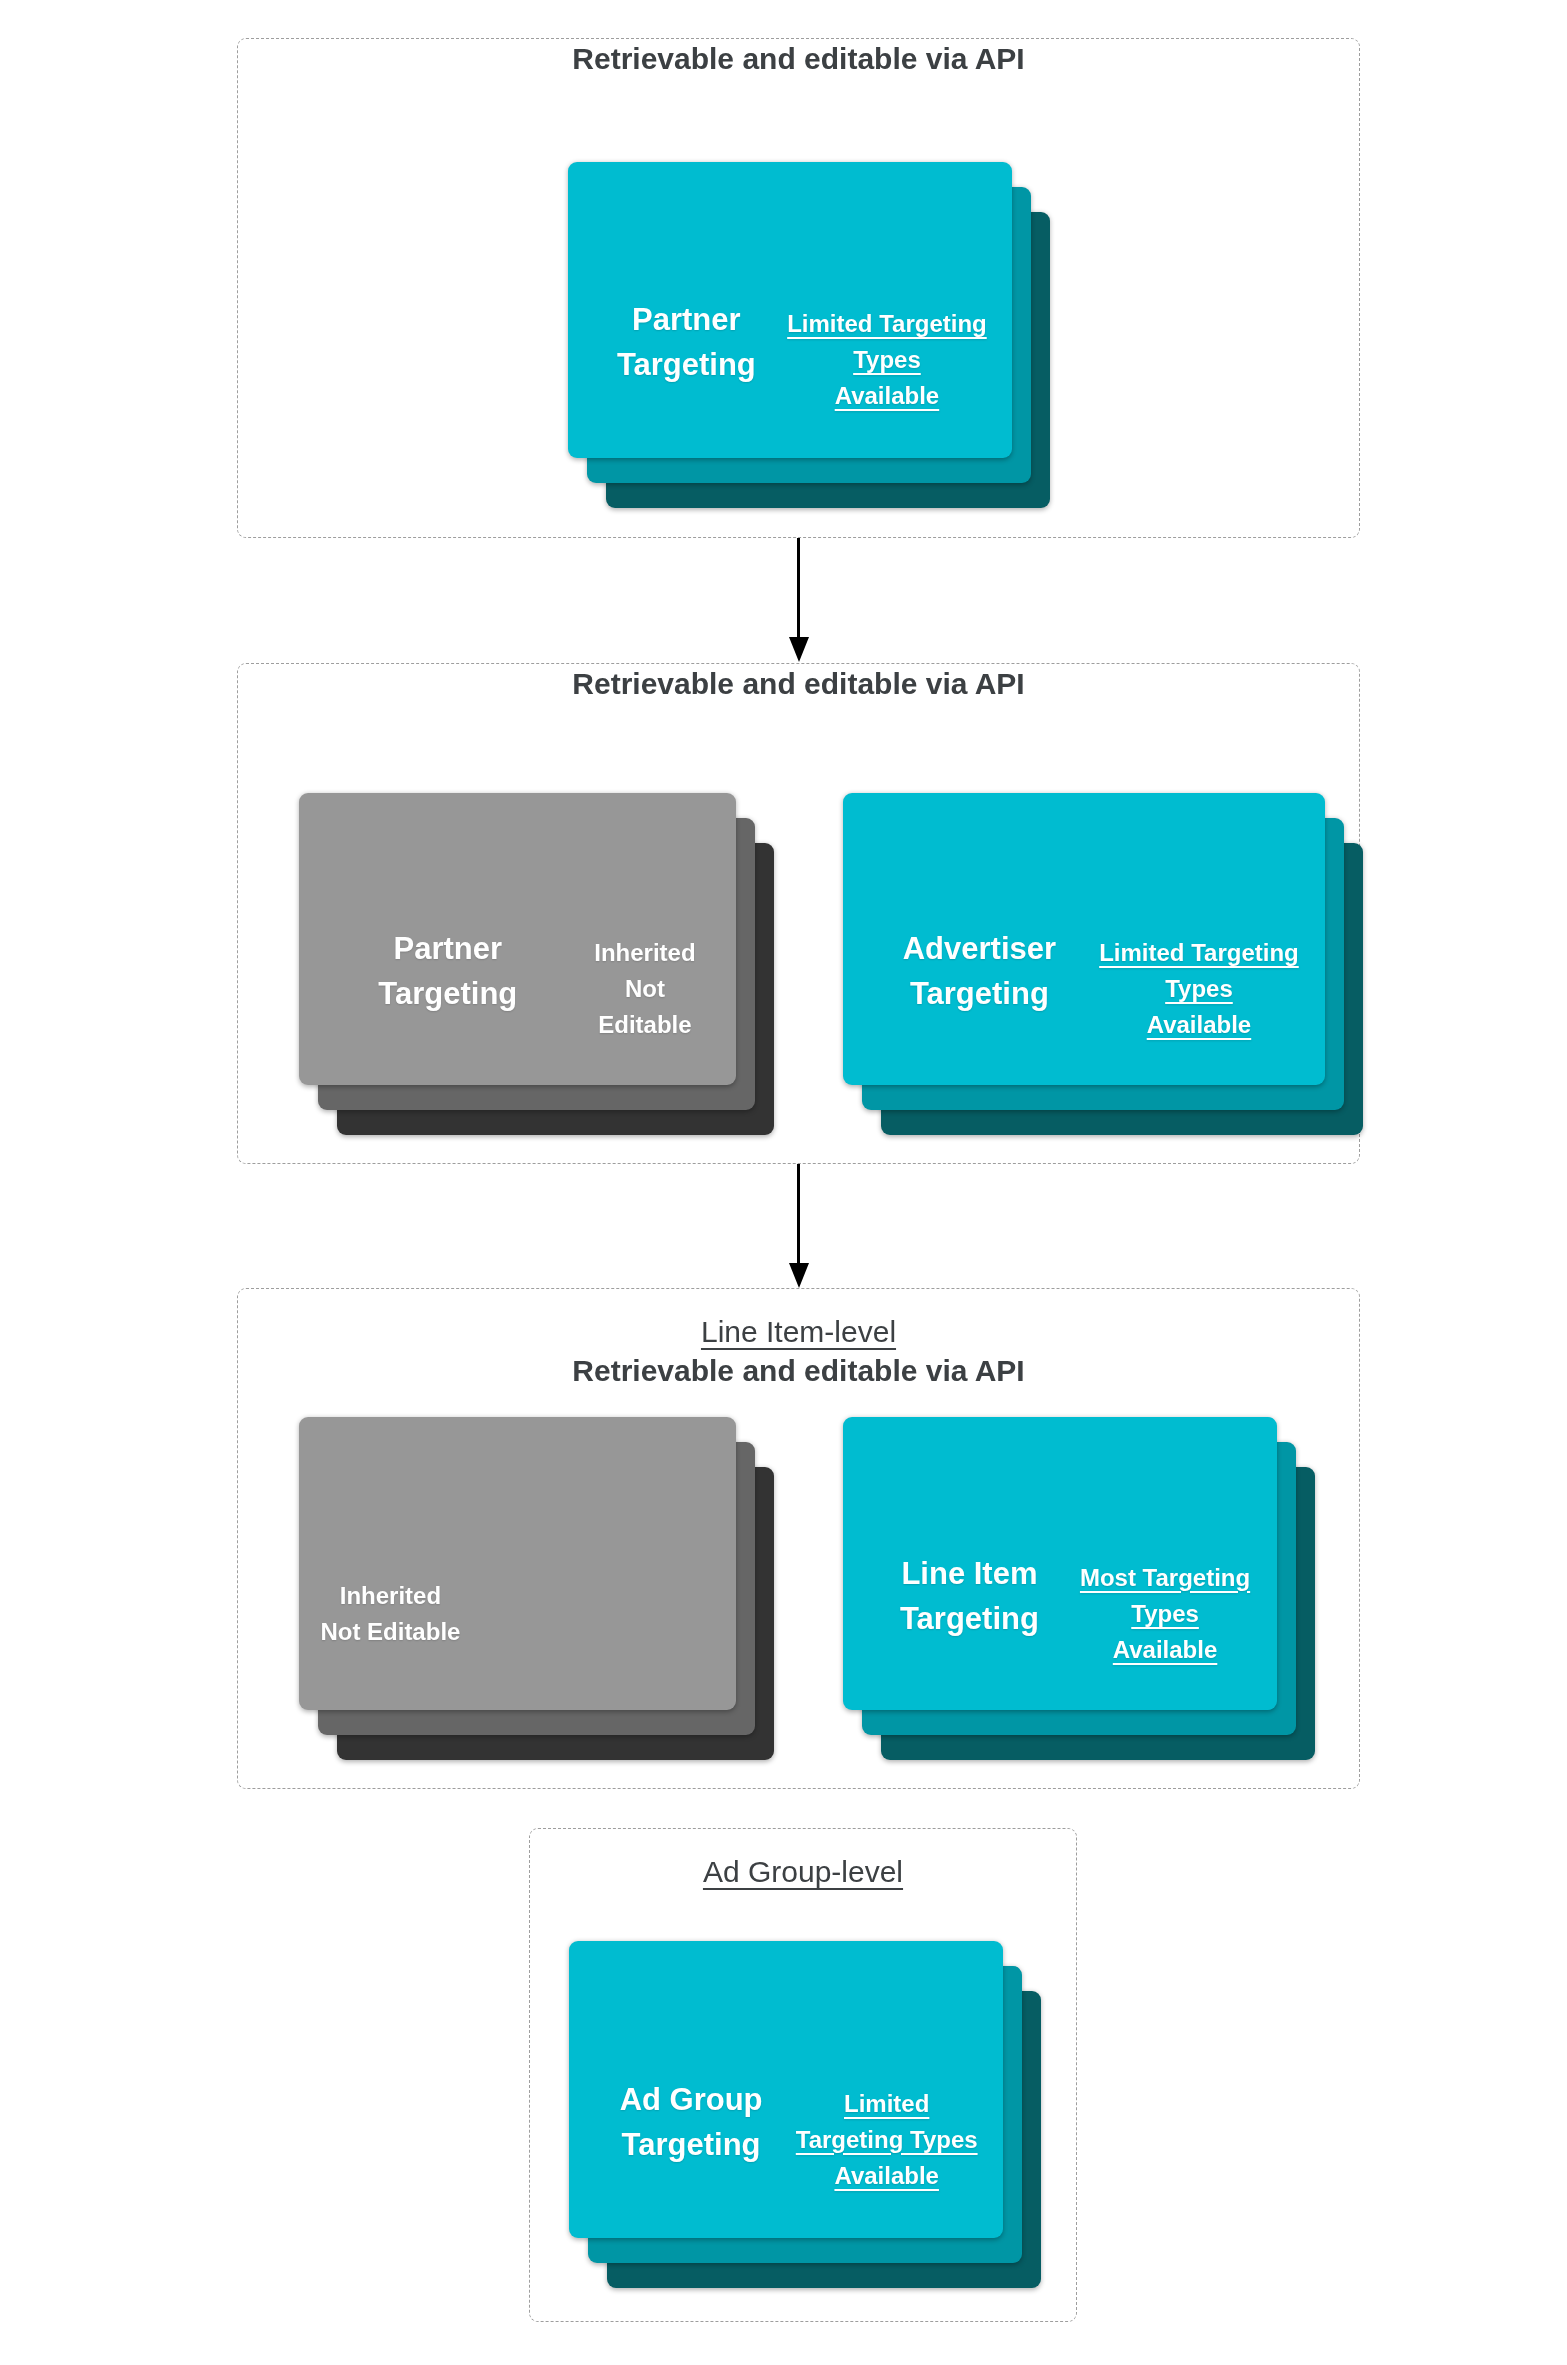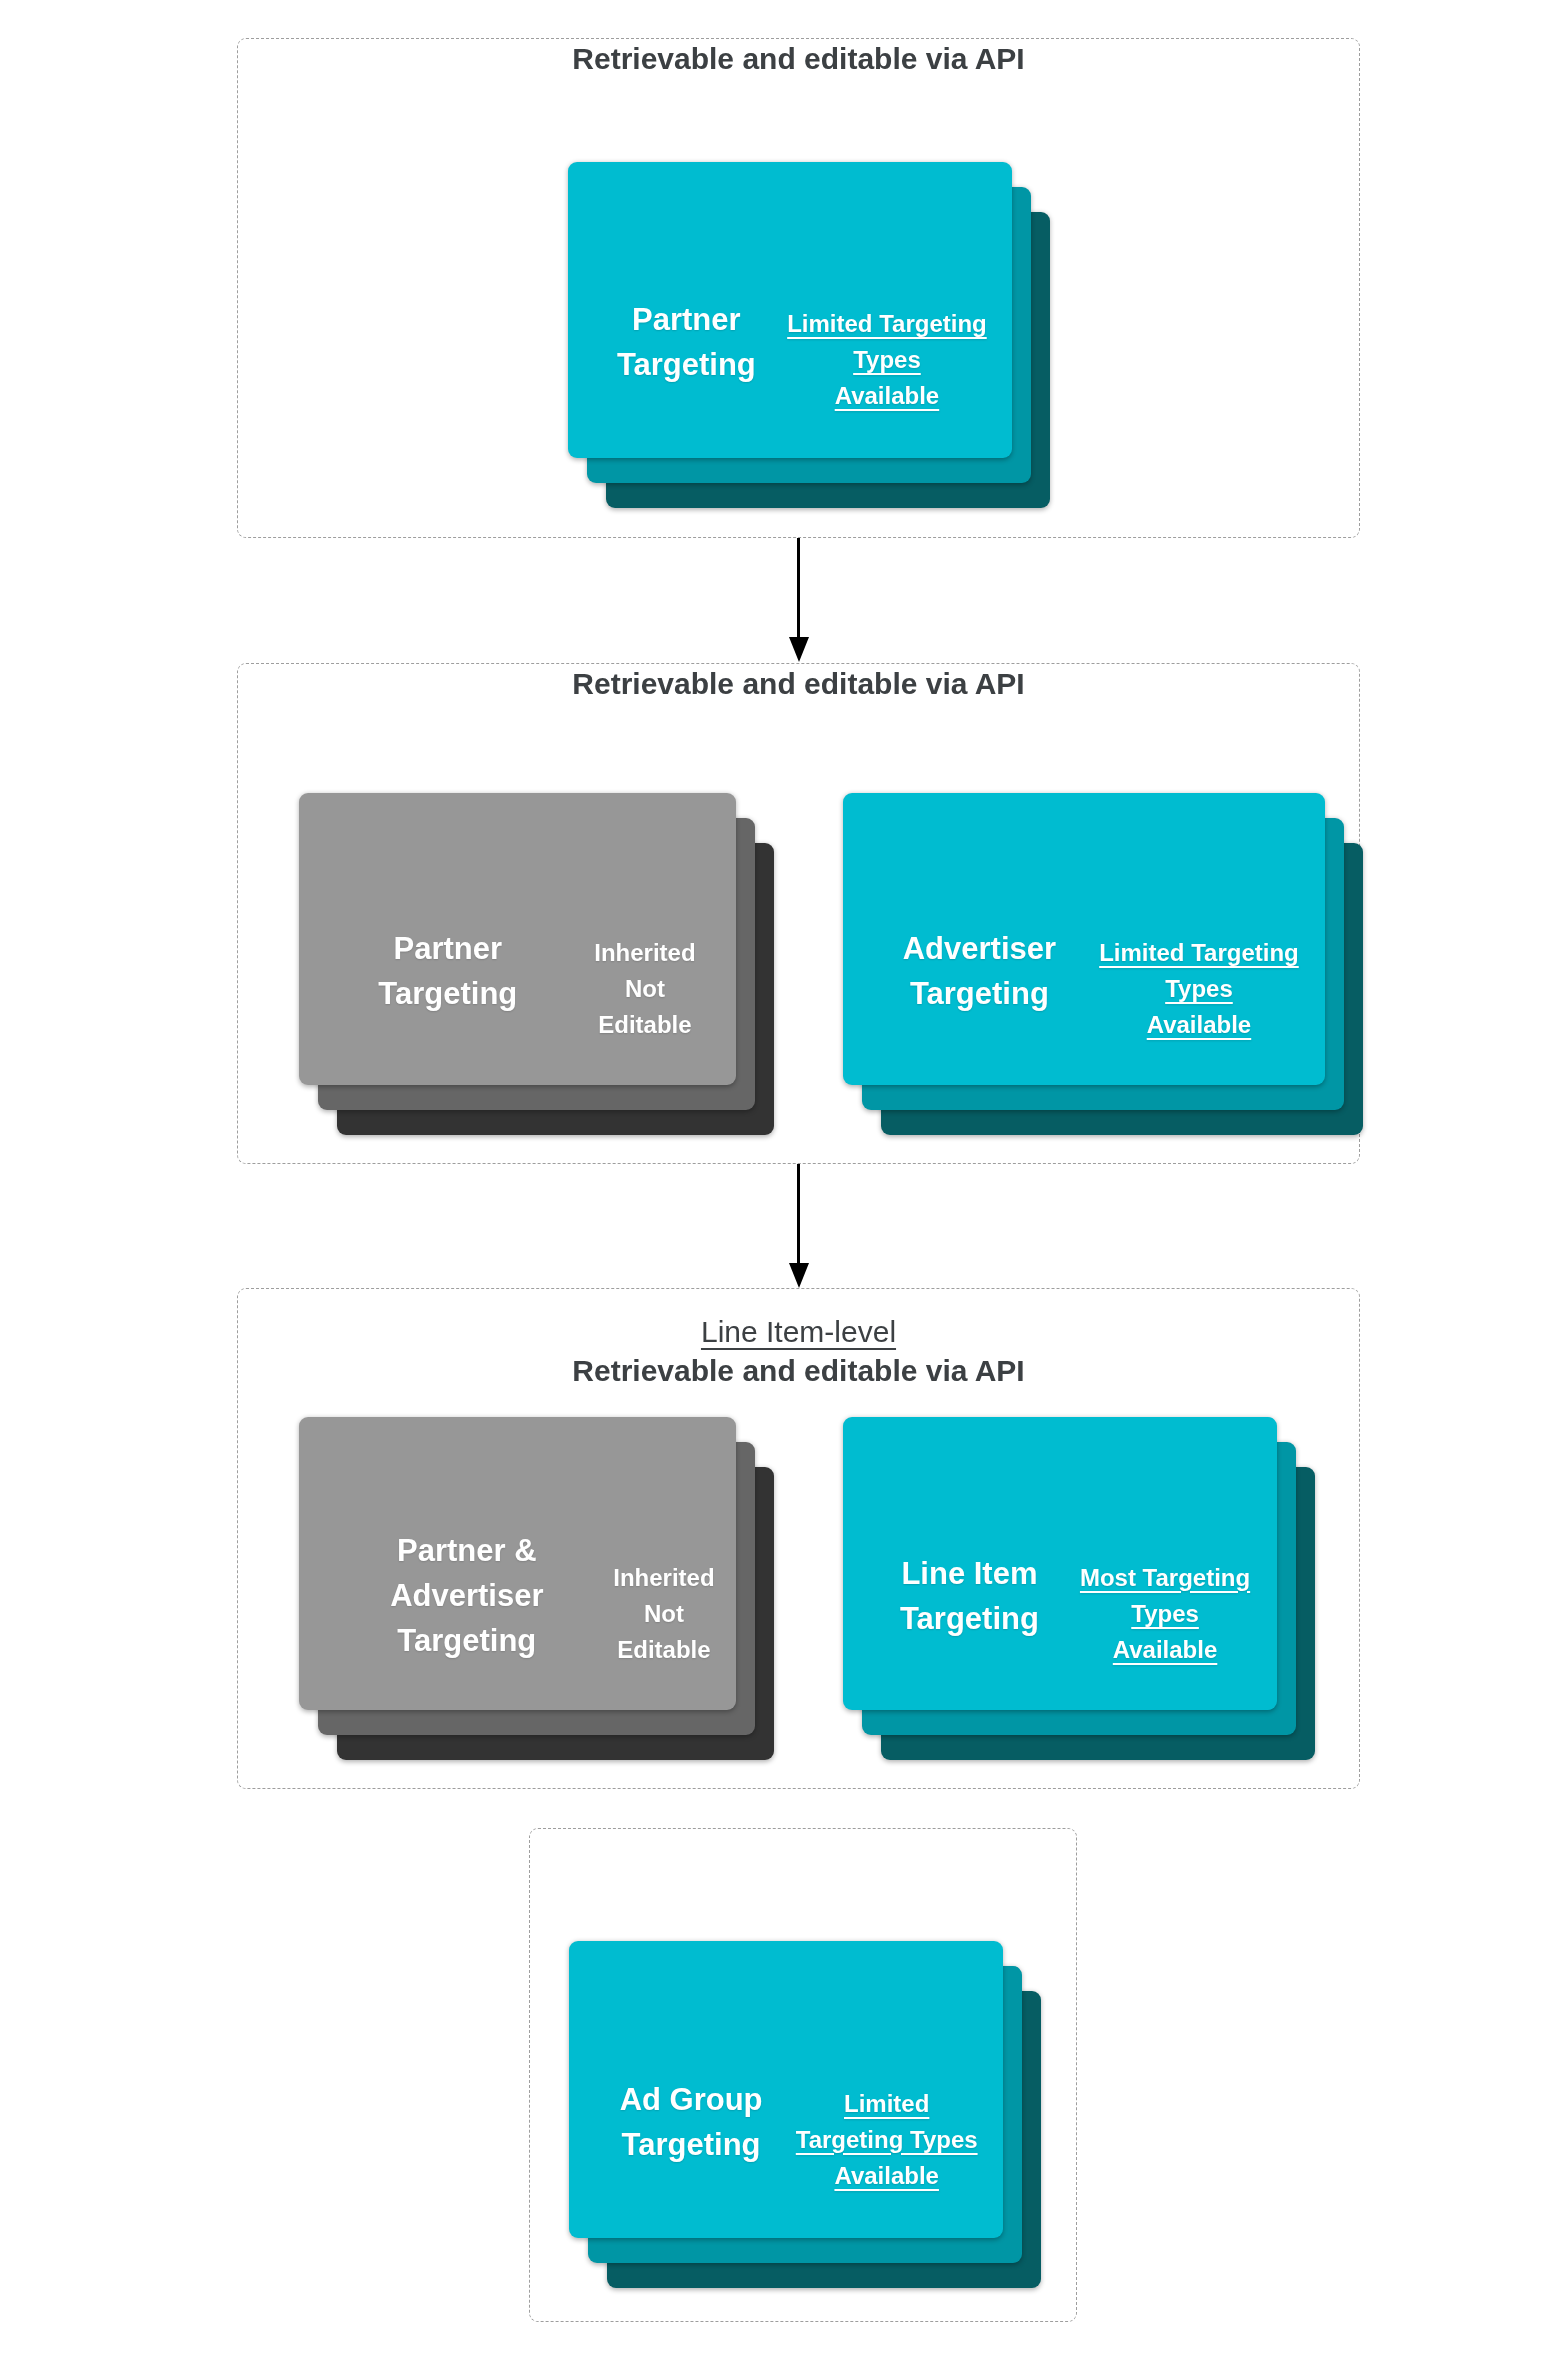--- a/index.html
+++ b/index.html
@@ -127,21 +127,20 @@
   </div>
 
   <section class="level" style="left:237px;top:1288px;width:1123px;height:501px;">
     <div class="lvl-title">Line Item-level</div>
     <div class="lvl-sub">Retrievable and editable via API</div>
     <div class="stack gray" style="left:61px;top:128px;width:437px;height:293px;">
       <div class="layer back"></div>
       <div class="layer mid"></div>
       <div class="layer front">
         <div class="card-content">
-          <div class="card-title">Partner &amp; Advertiser Targeting</div>
           <div class="card-sub">
             <span>Inherited</span><br>
             <span>Not Editable</span>
           </div>
         </div>
       </div>
     </div>
     <div class="stack cyan" style="left:605px;top:128px;width:434px;height:293px;">
       <div class="layer back"></div>
       <div class="layer mid"></div>
@@ -151,20 +150,21 @@
           <div class="card-sub underlined">
             <span>Most Targeting Types</span><br>
             <span>Available</span>
           </div>
         </div>
       </div>
     </div>
   </section>
 
   <section class="level" style="left:529px;top:1828px;width:548px;height:494px;">
+    <div class="lvl-title">Ad Group-level</div>
     <div class="stack cyan" style="left:39px;top:112px;width:434px;height:297px;">
       <div class="layer back"></div>
       <div class="layer mid"></div>
       <div class="layer front">
         <div class="card-content">
           <div class="card-title">Ad Group Targeting</div>
           <div class="card-sub underlined">
             <span>Limited Targeting Types</span><br>
             <span>Available</span>
           </div>

